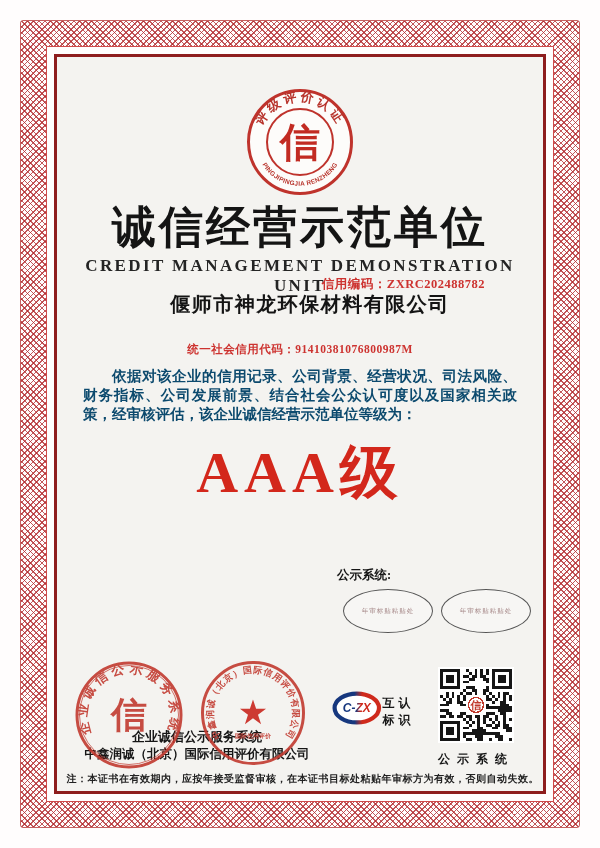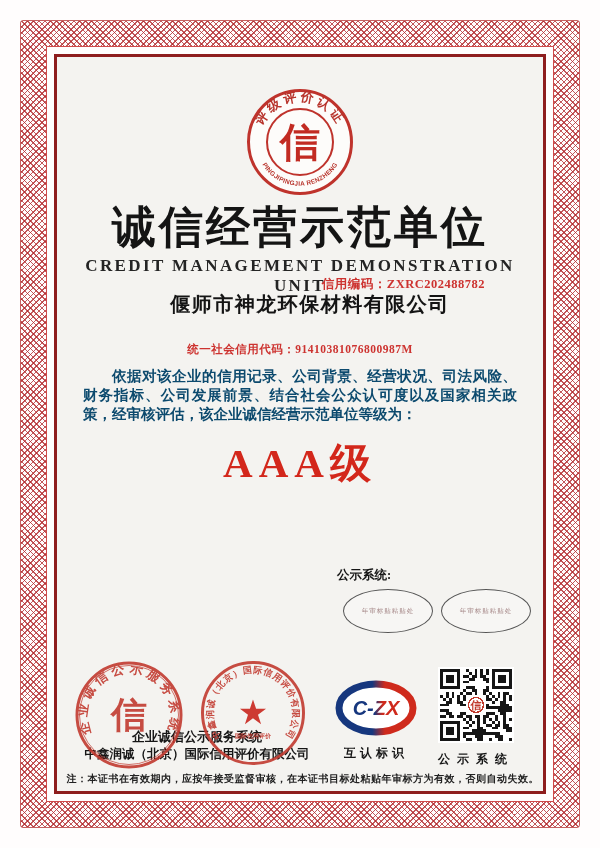--- a/index.html
+++ b/index.html
@@ -19,38 +19,38 @@
   .ctr{left:0;right:0;text-align:center;}
 
   .seal-top{left:50%;margin-left:-55px;top:30px;width:110px;height:110px;}
   .title-cn{top:147px;font-size:44px;font-weight:bold;letter-spacing:3px;color:#141414;line-height:1.1;}
   .title-en{top:199px;font-size:17px;font-weight:bold;letter-spacing:2.4px;color:#242424;font-family:Liberation Serif, serif;}
   .credit-code{top:219px;right:58px;font-size:12.5px;font-weight:bold;color:#cd3330;letter-spacing:.5px;}
   .company{top:234px;font-size:20px;font-weight:bold;color:#141414;letter-spacing:1.5px;margin-left:20px;}
   .uscc{top:285px;font-size:11.5px;font-weight:bold;color:#cd3330;letter-spacing:.5px;}
   .body-text{top:310px;left:26px;right:26px;font-size:14.5px;font-weight:bold;color:#0c4a6e;
     line-height:19px;text-align:justify;text-indent:2em;}
-  .grade{top:384px;font-size:41px;font-weight:bold;color:#d3271b;letter-spacing:6px;line-height:1.1;}
+  .grade{top:384px;font-size:58px;font-weight:bold;color:#d3271b;letter-spacing:6px;line-height:1.1;}
 
   .details{top:492px;left:30px;font-size:12px;font-weight:bold;color:#161616;line-height:19px;}
   .detail-row span{letter-spacing:.3px;}
   .annual-label{top:510px;left:280px;font-size:12.5px;font-weight:bold;color:#161616;}
   .sticker{top:532px;width:88px;height:42px;border:1px solid #555;border-radius:50%;
     display:flex;align-items:center;justify-content:center;font-size:6.5px;color:#a88b8b;letter-spacing:1px;background:rgba(255,255,255,.25);}
   .sticker-1{left:286px;} .sticker-2{left:384px;}
 
   .org-lines{top:672px;left:6px;width:268px;text-align:center;color:#161616;z-index:1;}
   .org-line1{font-size:13px;font-weight:bold;line-height:16px;}
   .org-line2{font-size:12.5px;font-weight:bold;line-height:16px;margin-top:1px;}
 
   .seal{z-index:2;opacity:.9;}
   .seal-public{top:602px;left:16px;width:112px;height:112px;}
   .seal-agency{top:602px;left:142px;width:108px;height:108px;}
 
-  .czx-box{top:622px;left:274px;width:90px;display:flex;flex-direction:column;align-items:center;z-index:2;}
+  .czx-box{top:622px;left:274px;width:90px;display:flex;flex-direction:row;align-items:center;z-index:2;}
   .czx-label{margin-top:8px;font-size:12px;font-weight:bold;letter-spacing:4px;color:#161616;}
   .qr-box{top:610px;left:380px;width:78px;display:flex;flex-direction:column;align-items:center;z-index:2;}
   .qr-svg{width:76px;height:76px;background:#fff;padding:2px;box-sizing:border-box;}
   .qr-label{margin-top:8px;font-size:12px;font-weight:bold;letter-spacing:7px;color:#161616;white-space:nowrap;}
 
   .note{top:715px;left:4px;right:4px;text-align:right;font-size:10px;font-weight:bold;color:#222;letter-spacing:.5px;}
 </style>
 </head>
 <body>
 

